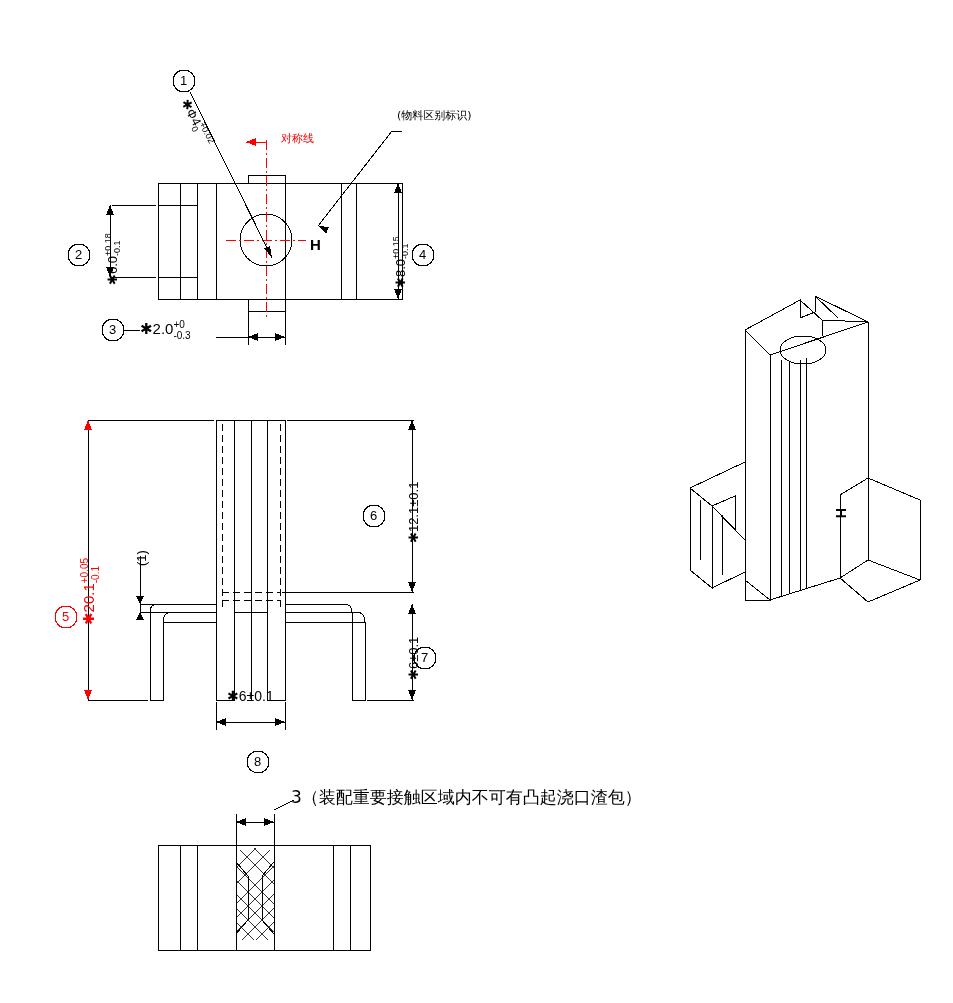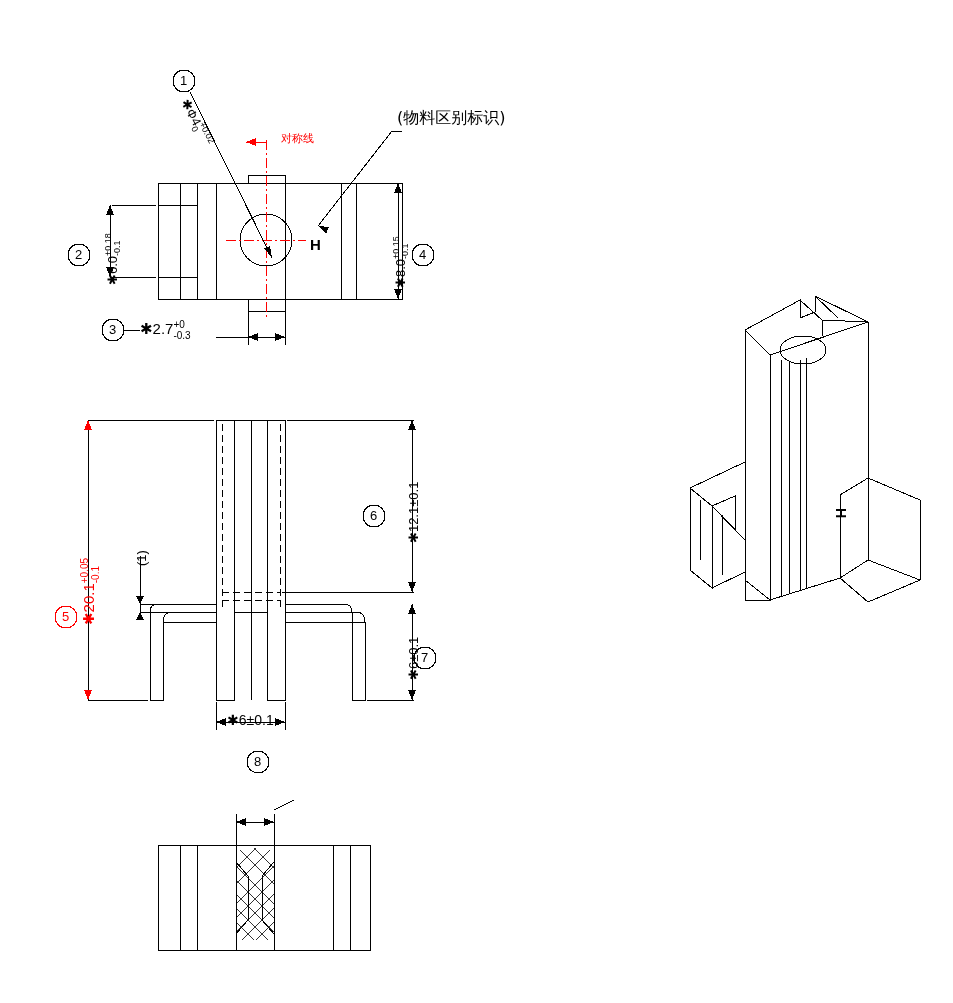--- a/index.html
+++ b/index.html
@@ -211,54 +211,55 @@
   <div class="lbl" style="left:75px;top:248px;">2</div>
   <div class="lbl" style="left:109px;top:323px;">3</div>
   <div class="lbl" style="left:419px;top:248px;">4</div>
   <div class="lbl red" style="left:62px;top:610px;">5</div>
   <div class="lbl" style="left:370px;top:509px;">6</div>
   <div class="lbl" style="left:421px;top:651px;">7</div>
   <div class="lbl" style="left:254px;top:755px;">8</div>
 
   <div class="lbl red" style="left:281px;top:133px;font-size:11px;">对称线</div>
 
-  <div class="lbl cn" style="left:397px;top:110px;font-size:16px;">(物料区别标识)</div>
+  <div class="lbl cn" style="left:397px;top:110px;font-size:11px;">(物料区别标识)</div>
 
   <div class="lbl" style="left:310px;top:237px;font-size:15px;font-weight:bold;">H</div>
 
   <div class="lbl" style="left:848px;top:508px;font-size:14px;font-weight:bold;transform:rotate(90deg);transform-origin:left top;">H</div>
 
   <div style="position:absolute;left:192px;top:96px;transform:rotate(62deg);transform-origin:left top;white-space:nowrap;font-size:13px;">
     <span>✱</span><span>Ф4</span><span class="frac"><span>+0.02</span><span>0</span></span>
   </div>
 
   <div style="position:absolute;left:104px;top:285px;transform:rotate(-90deg);transform-origin:left top;white-space:nowrap;font-size:13px;">
     <span>✱</span><span>6.0</span><span class="frac"><span>+0.18</span><span>-0.1</span></span>
   </div>
 
   <div style="position:absolute;left:140px;top:320px;white-space:nowrap;font-size:15px;">
-    <span>✱</span><span>2.7</span><span class="frac" style="font-size:10px;"><span>+0</span><span>-0.3</span></span>
+    <span>✱</span><span>2.0</span><span class="frac" style="font-size:10px;"><span>+0</span><span>-0.3</span></span>
   </div>
 
   <div style="position:absolute;left:392px;top:288px;transform:rotate(-90deg);transform-origin:left top;white-space:nowrap;font-size:13px;">
     <span>✱</span><span>8.0</span><span class="frac"><span>+0.15</span><span>-0.1</span></span>
   </div>
 
   <div class="red" style="position:absolute;left:80px;top:625px;transform:rotate(-90deg);transform-origin:left top;white-space:nowrap;font-size:15px;">
     <span>✱</span><span>20.1</span><span class="frac" style="font-size:10px;"><span>+0.05</span><span>-0.1</span></span>
   </div>
 
   <div style="position:absolute;left:406px;top:543px;transform:rotate(-90deg);transform-origin:left top;white-space:nowrap;font-size:13px;">
     <span>✱</span><span>12.1±0.1</span>
   </div>
 
   <div style="position:absolute;left:406px;top:680px;transform:rotate(-90deg);transform-origin:left top;white-space:nowrap;font-size:13px;">
     <span>✱</span><span>6±0.1</span>
   </div>
 
   <div style="position:absolute;left:134px;top:566px;transform:rotate(-90deg);transform-origin:left top;white-space:nowrap;font-size:13px;">(1)</div>
 
-  <div style="position:absolute;left:227px;top:712px;white-space:nowrap;font-size:14px;text-align:right;">
+  <div style="position:absolute;left:227px;top:688px;white-space:nowrap;font-size:14px;text-align:right;">
     <span>✱</span><span>6±0.1</span>
   </div>
 
+  <div class="lbl cn" style="left:291px;top:789px;font-size:17px;">3（装配重要接触区域内不可有凸起浇口渣包）</div>
 
 </div>
 
 </body></html>

